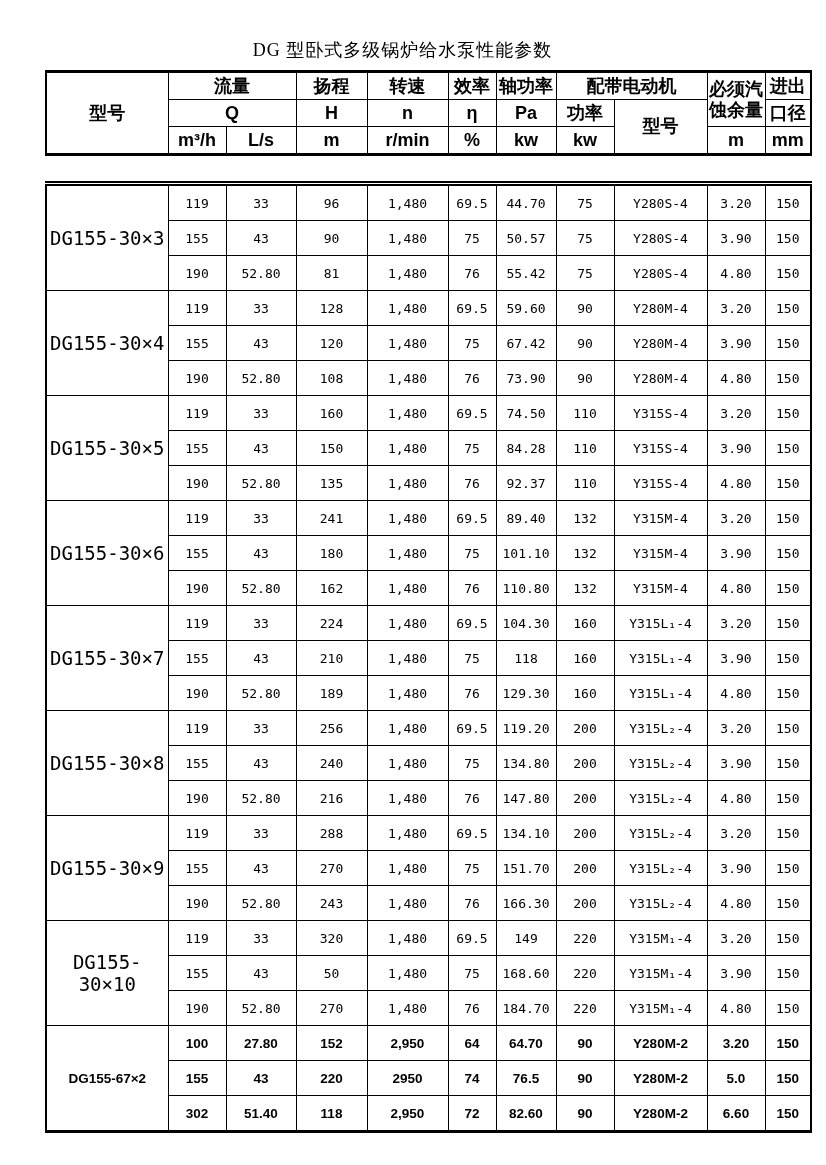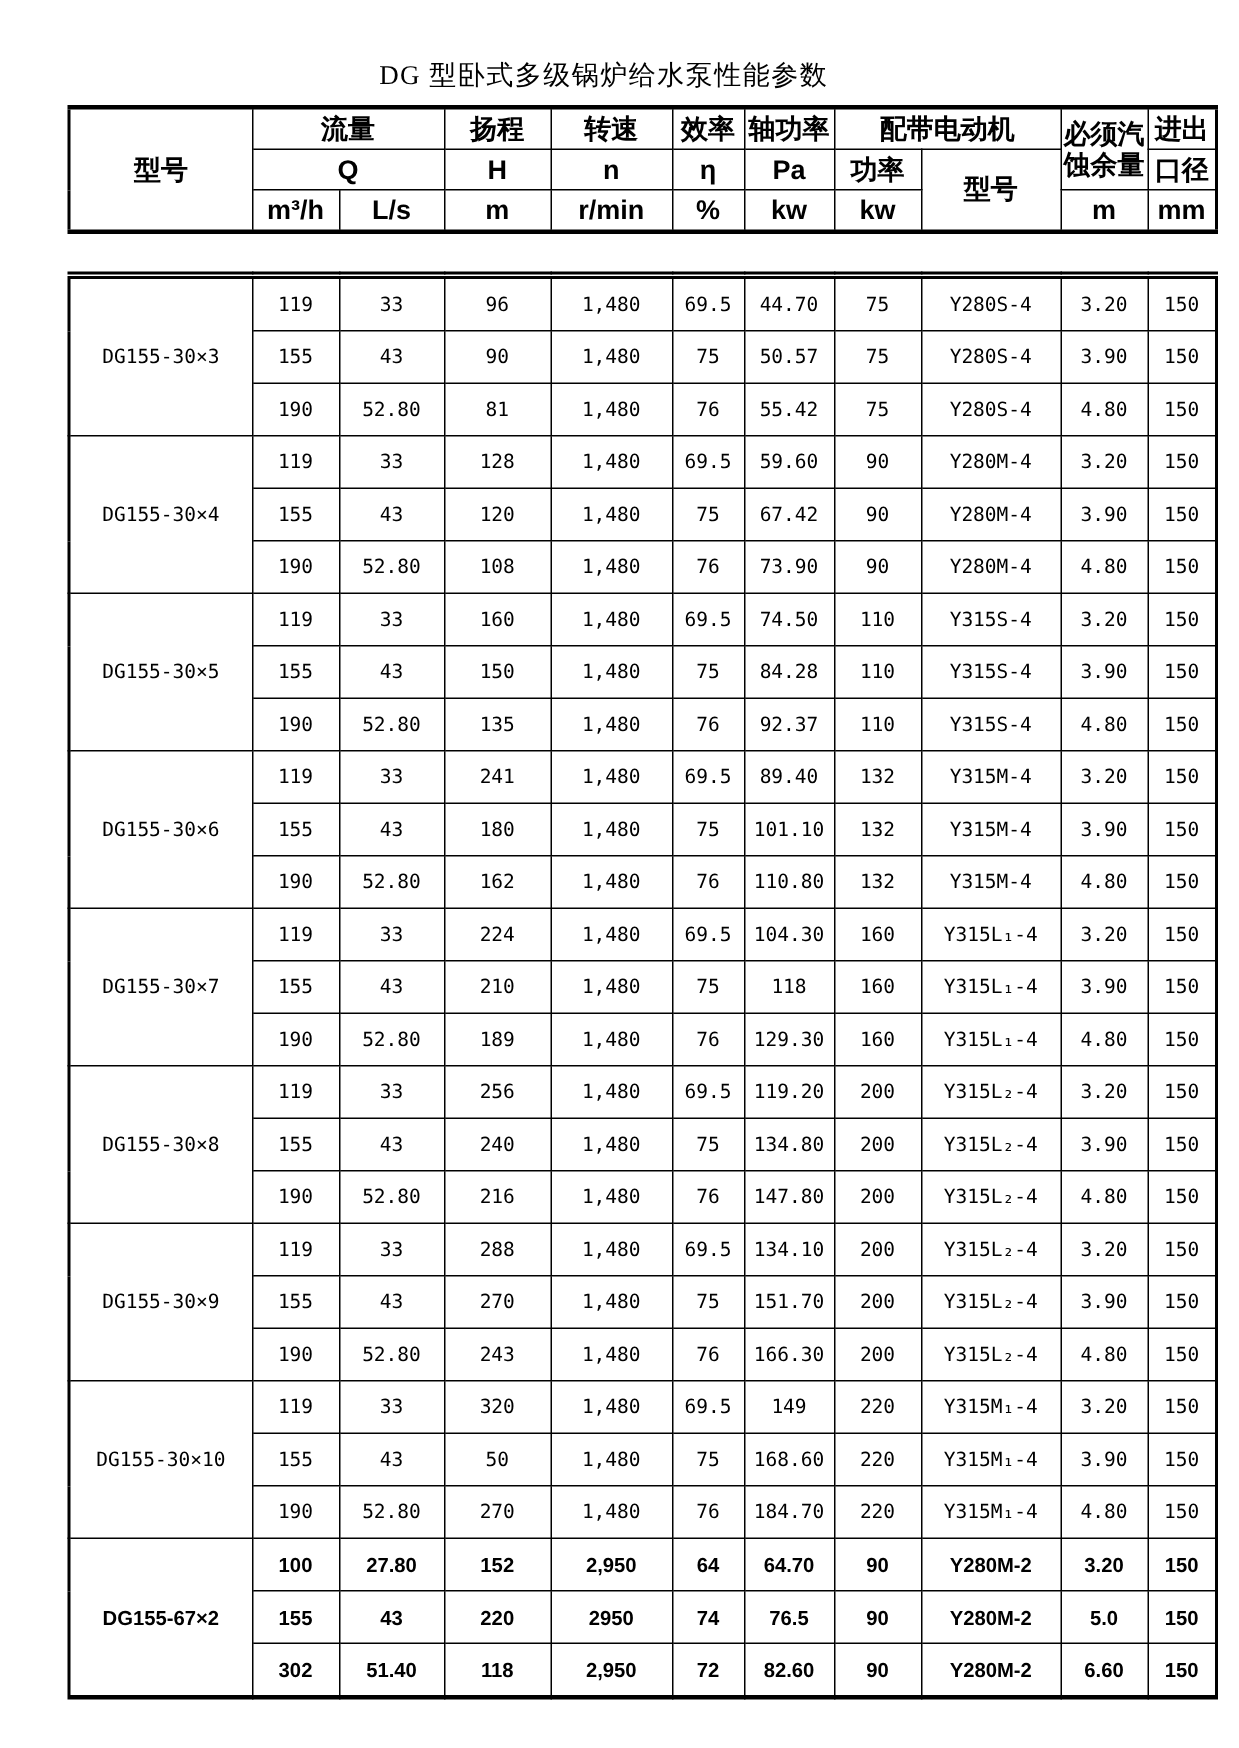--- a/index.html
+++ b/index.html
@@ -7,21 +7,21 @@
   .title{position:absolute;top:38px;left:20px;width:765px;text-align:center;
          font-family:"Liberation Serif",serif;font-size:18px;font-weight:500;letter-spacing:1px;}
   table{border-collapse:collapse;table-layout:fixed;}
   .header-table{position:absolute;top:70px;left:45px;width:765px;
                 border:2px solid #000;border-top-width:3px;border-bottom-width:3px;}
   .body-table{position:absolute;top:181px;left:45px;width:765px;
               border:2px solid #000;border-top:5px double #000;border-bottom-width:3px;}
   th,td{border:1px solid #000;text-align:center;vertical-align:middle;padding:0;overflow:hidden;}
   .header-table th{font-family:"Liberation Sans",sans-serif;font-weight:bold;font-size:18px;height:26px;line-height:1.15;}
   .body-table td{height:34px;font-family:"DejaVu Sans Mono",monospace;font-size:13px;font-weight:500;}
-  .body-table td.model-cell{font-size:13px;letter-spacing:0;}
+  .body-table td.model-cell{font-size:19px;letter-spacing:0;}
   .body-table td.sans{font-family:Liberation Sans, sans-serif;font-weight:bold;font-size:13.5px;}
 </style>
 </head>
 <body>
 
 <div class="page">
 
   <div class="title">DG 型卧式多级锅炉给水泵性能参数</div>
 
   <table class="header-table">

